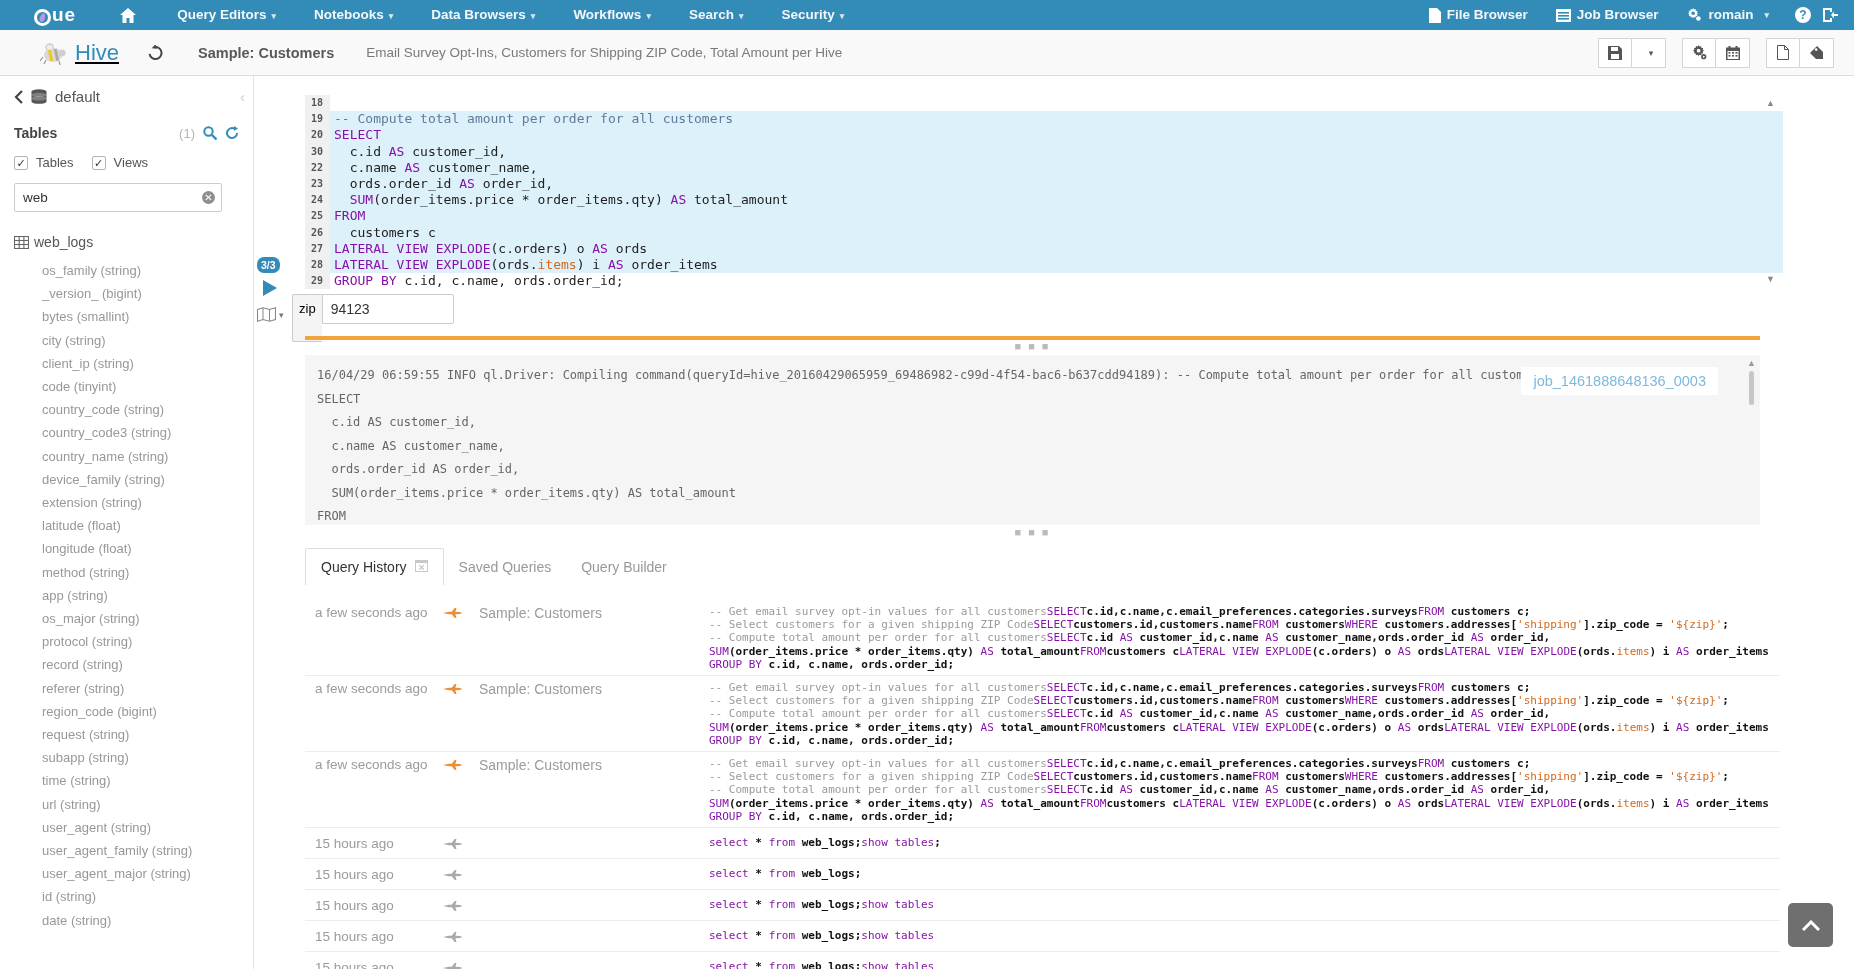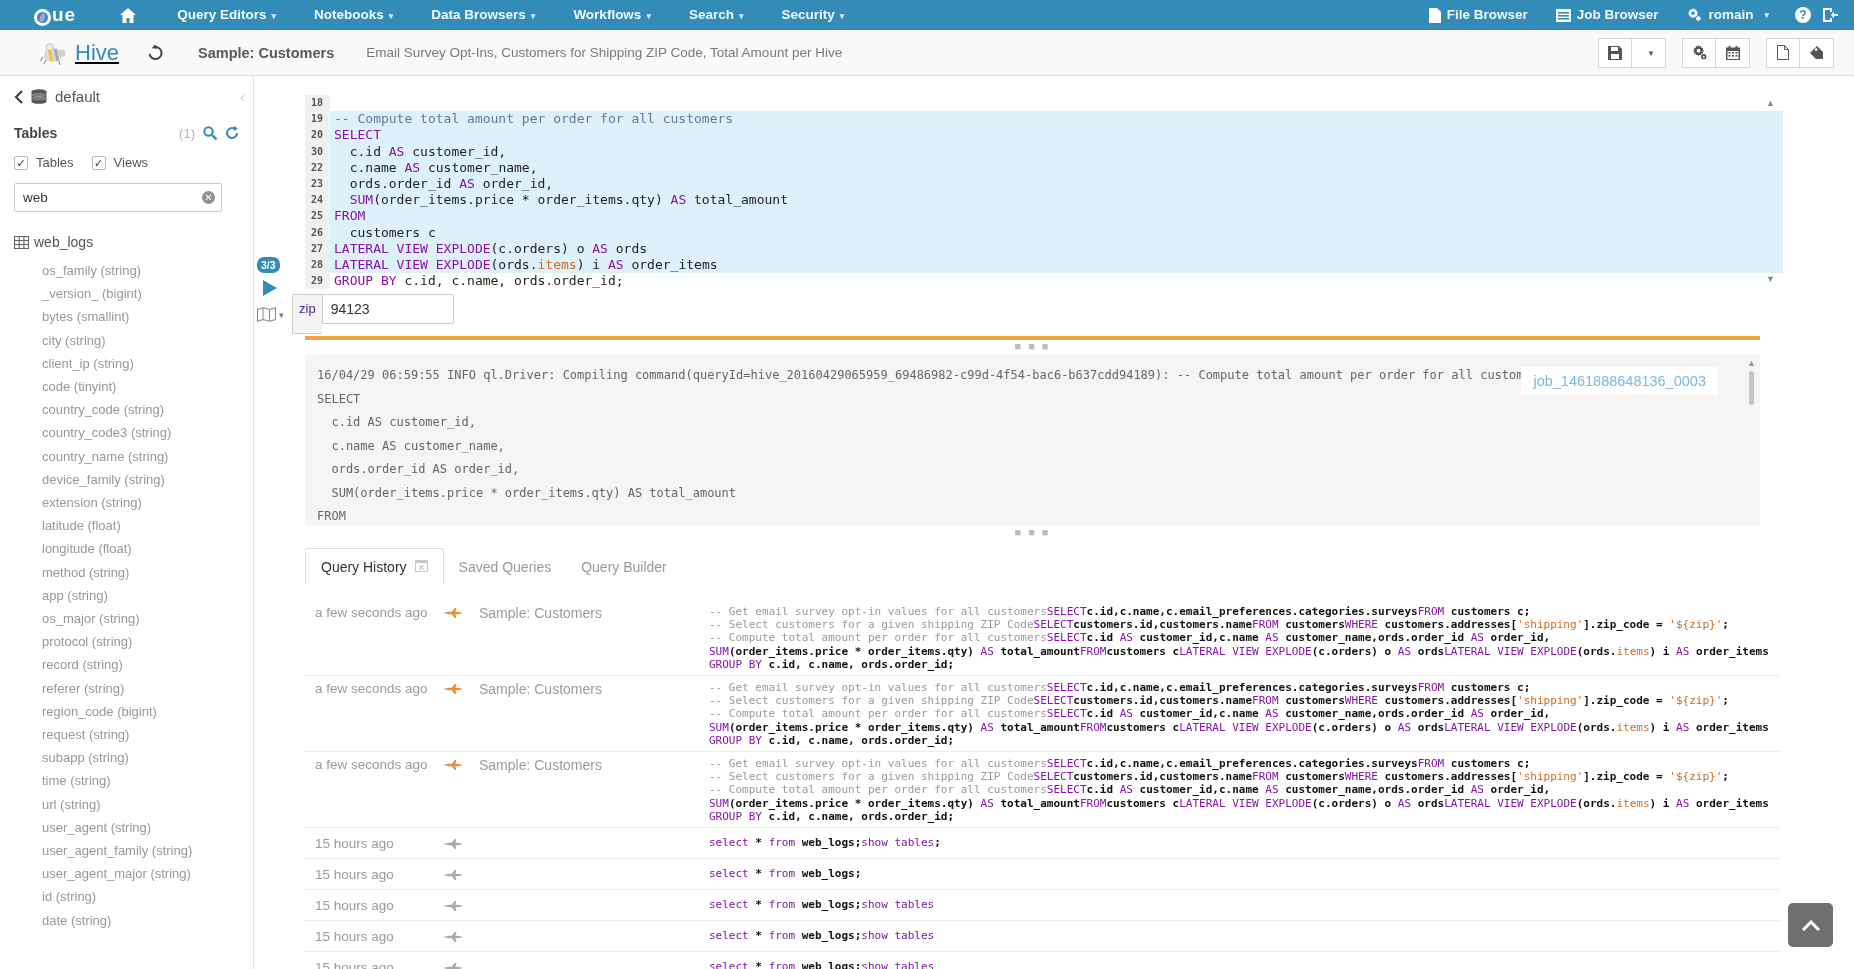--- a/index.html
+++ b/index.html
@@ -83,22 +83,22 @@
   
   .match-badge { position:absolute; left:3px; top:181px; background:#338bb8; color:#fff;
     font-size:10.5px; font-weight:bold; padding:2px 4px; border-radius:7px; cursor:pointer; }
   .play-btn { position:absolute; left:9px; top:204px; width:0; height:0; border-left:14px solid #338bb8;
     border-top:8px solid transparent; border-bottom:8px solid transparent; cursor:pointer; }
   .map-btn { position:absolute; left:3px; top:231px; display:flex; align-items:center; gap:3px;
     cursor:pointer; color:#777; font-size:9px; }
 
   
   .var-row { position:absolute; left:38px; top:218px; display:flex; }
-  .var-label { height:40px; line-height:28px; padding:0 6px; border:1px solid #ccc; border-right:none;
-    background:#f4f4f4; color:#4c1d95; font-size:13px; border-radius:2px 0 0 2px; }
+  .var-label { height:48px; line-height:28px; padding:0 6px; border:1px solid #ccc; border-right:none;
+    background:#f4f4f4; color:#000000; font-size:13px; border-radius:2px 0 0 2px; }
   .var-input { width:132px; height:30px; border:1px solid #ccc; padding:0 8px; font-size:14px;
     color:#333; font-family:"Liberation Sans",sans-serif; border-radius:0 2px 2px 0; }
 
   .progress { position:absolute; left:51px; top:260px; width:1455px; height:4px; background:#f1a33c; }
   .handle { position:absolute; left:51px; width:1455px; text-align:center; color:#bbb; font-size:11px;
     letter-spacing:2px; line-height:8px; cursor:row-resize; }
 
   
   .logs { position:absolute; left:51px; top:279px; width:1455px; height:170px; background:#f5f5f5;
     overflow:hidden; }

